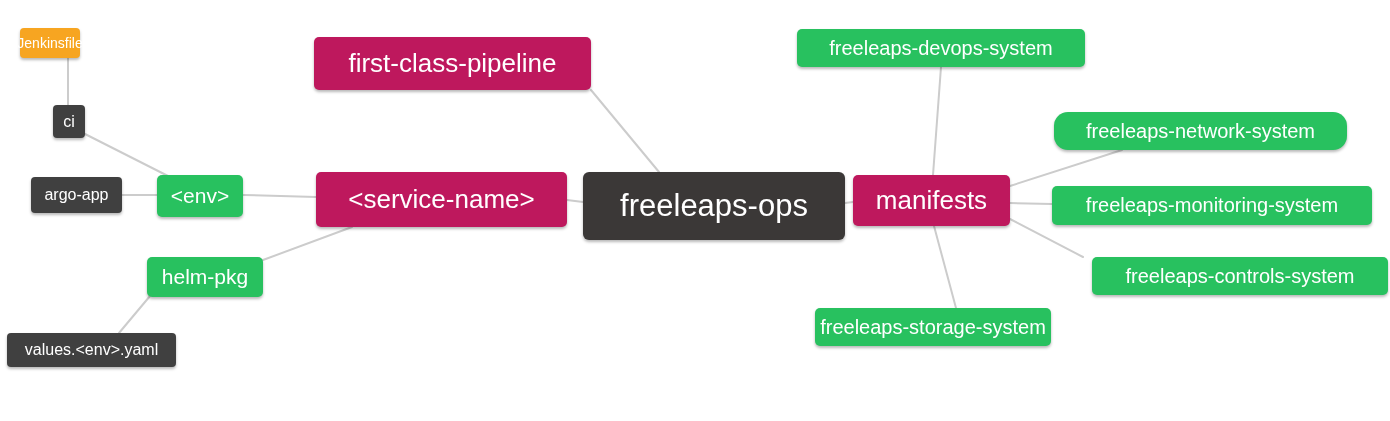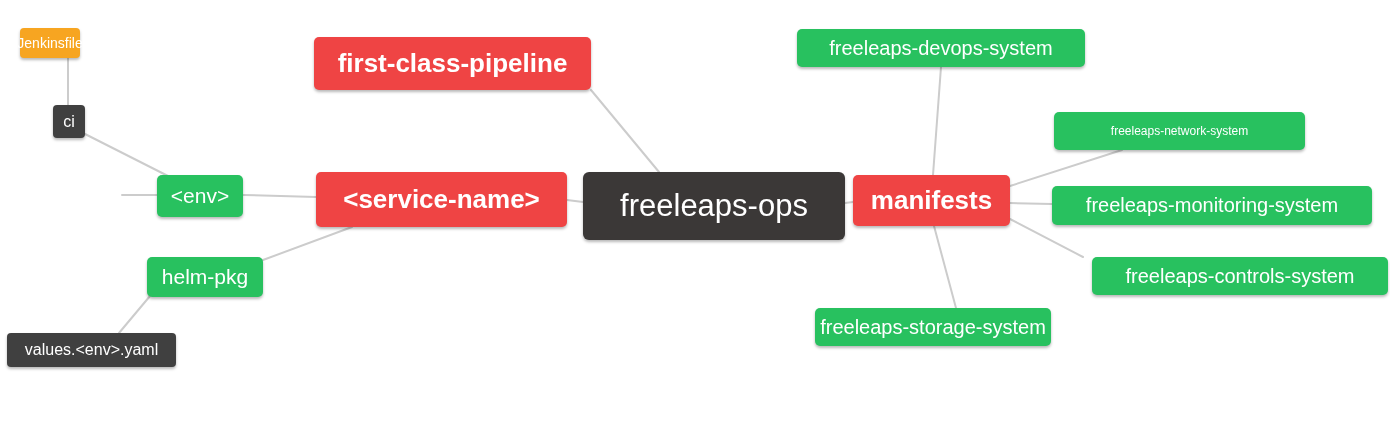--- a/index.html
+++ b/index.html
@@ -28,38 +28,38 @@
     display: flex;
     align-items: center;
     justify-content: center;
     color: #ffffff;
     border-radius: 5px;
     box-shadow: 0 2px 3px rgba(0,0,0,0.28);
     white-space: nowrap;
     cursor: default;
     box-sizing: border-box;
   }
-  .n-blue   { background: #ef4444; font-weight: bold; }
+  .n-blue   { background: #be185d; }
   .n-green  { background: #28c15f; }
   .n-orange { background: #f7a521; }
   .n-red    { background: #404040; }
   .n-dark   { background: #3b3837; }
 
   .pos-jenkinsfile { left: 20px;  top: 28px;  width: 60px;  height: 30px; font-size: 14px; border-radius: 4px; }
   .pos-ci          { left: 53px;  top: 105px; width: 32px;  height: 33px; font-size: 16px; border-radius: 4px; }
   .pos-argo-app    { left: 31px;  top: 177px; width: 91px;  height: 36px; font-size: 16px; border-radius: 4px; }
   .pos-env         { left: 157px; top: 175px; width: 86px;  height: 42px; font-size: 21px; }
   .pos-helm-pkg    { left: 147px; top: 257px; width: 116px; height: 40px; font-size: 21px; }
   .pos-values      { left: 7px;   top: 333px; width: 169px; height: 34px; font-size: 16px; border-radius: 4px; }
   .pos-pipeline    { left: 314px; top: 37px;  width: 277px; height: 53px; font-size: 26px; }
   .pos-service     { left: 316px; top: 172px; width: 251px; height: 55px; font-size: 26px; }
   .pos-root        { left: 583px; top: 172px; width: 262px; height: 68px; font-size: 31px; border-radius: 6px; text-align: right; }
   .pos-manifests   { left: 853px; top: 175px; width: 157px; height: 51px; font-size: 26px; text-align: right; }
   .pos-devops      { left: 797px; top: 29px;  width: 288px; height: 38px; font-size: 20px; }
-  .pos-network     { left: 1054px;top: 112px; width: 251px; height: 38px; font-size: 12px; }
+  .pos-network     { left: 1054px;top: 112px; width: 293px; height: 38px; font-size: 20px; border-radius: 14px; }
   .pos-monitoring  { left: 1052px;top: 186px; width: 320px; height: 39px; font-size: 20px; }
   .pos-controls    { left: 1059px;top: 257px; width: 296px; height: 38px; font-size: 20px; margin-left: 33px; }
   .pos-storage     { left: 815px; top: 308px; width: 236px; height: 38px; font-size: 20px; }
 </style>
 </head>
 <body>
 
 <div class="canvas">
 
   <svg class="edges" viewBox="0 0 1390 421">
@@ -74,20 +74,21 @@
     <line x1="845" y1="203" x2="853" y2="202"></line>
     <line x1="941" y1="67" x2="933" y2="175"></line>
     <line x1="1010" y1="186" x2="1122" y2="150"></line>
     <line x1="1010" y1="203" x2="1052" y2="204"></line>
     <line x1="1010" y1="219" x2="1083" y2="257"></line>
     <line x1="934" y1="226" x2="956" y2="308"></line>
   </svg>
 
   <div class="node n-orange pos-jenkinsfile">Jenkinsfile</div>
   <div class="node n-red    pos-ci">ci</div>
+  <div class="node n-red    pos-argo-app">argo-app</div>
   <div class="node n-green  pos-env">&lt;env&gt;</div>
   <div class="node n-red    pos-values">values.&lt;env&gt;.yaml</div>
   <div class="node n-green  pos-helm-pkg">helm-pkg</div>
   <div class="node n-blue   pos-pipeline">first-class-pipeline</div>
   <div class="node n-blue   pos-service">&lt;service-name&gt;</div>
   <div class="node n-dark   pos-root">freeleaps-ops</div>
   <div class="node n-blue   pos-manifests">manifests</div>
   <div class="node n-green  pos-devops">freeleaps-devops-system</div>
   <div class="node n-green  pos-network">freeleaps-network-system</div>
   <div class="node n-green  pos-monitoring">freeleaps-monitoring-system</div>

